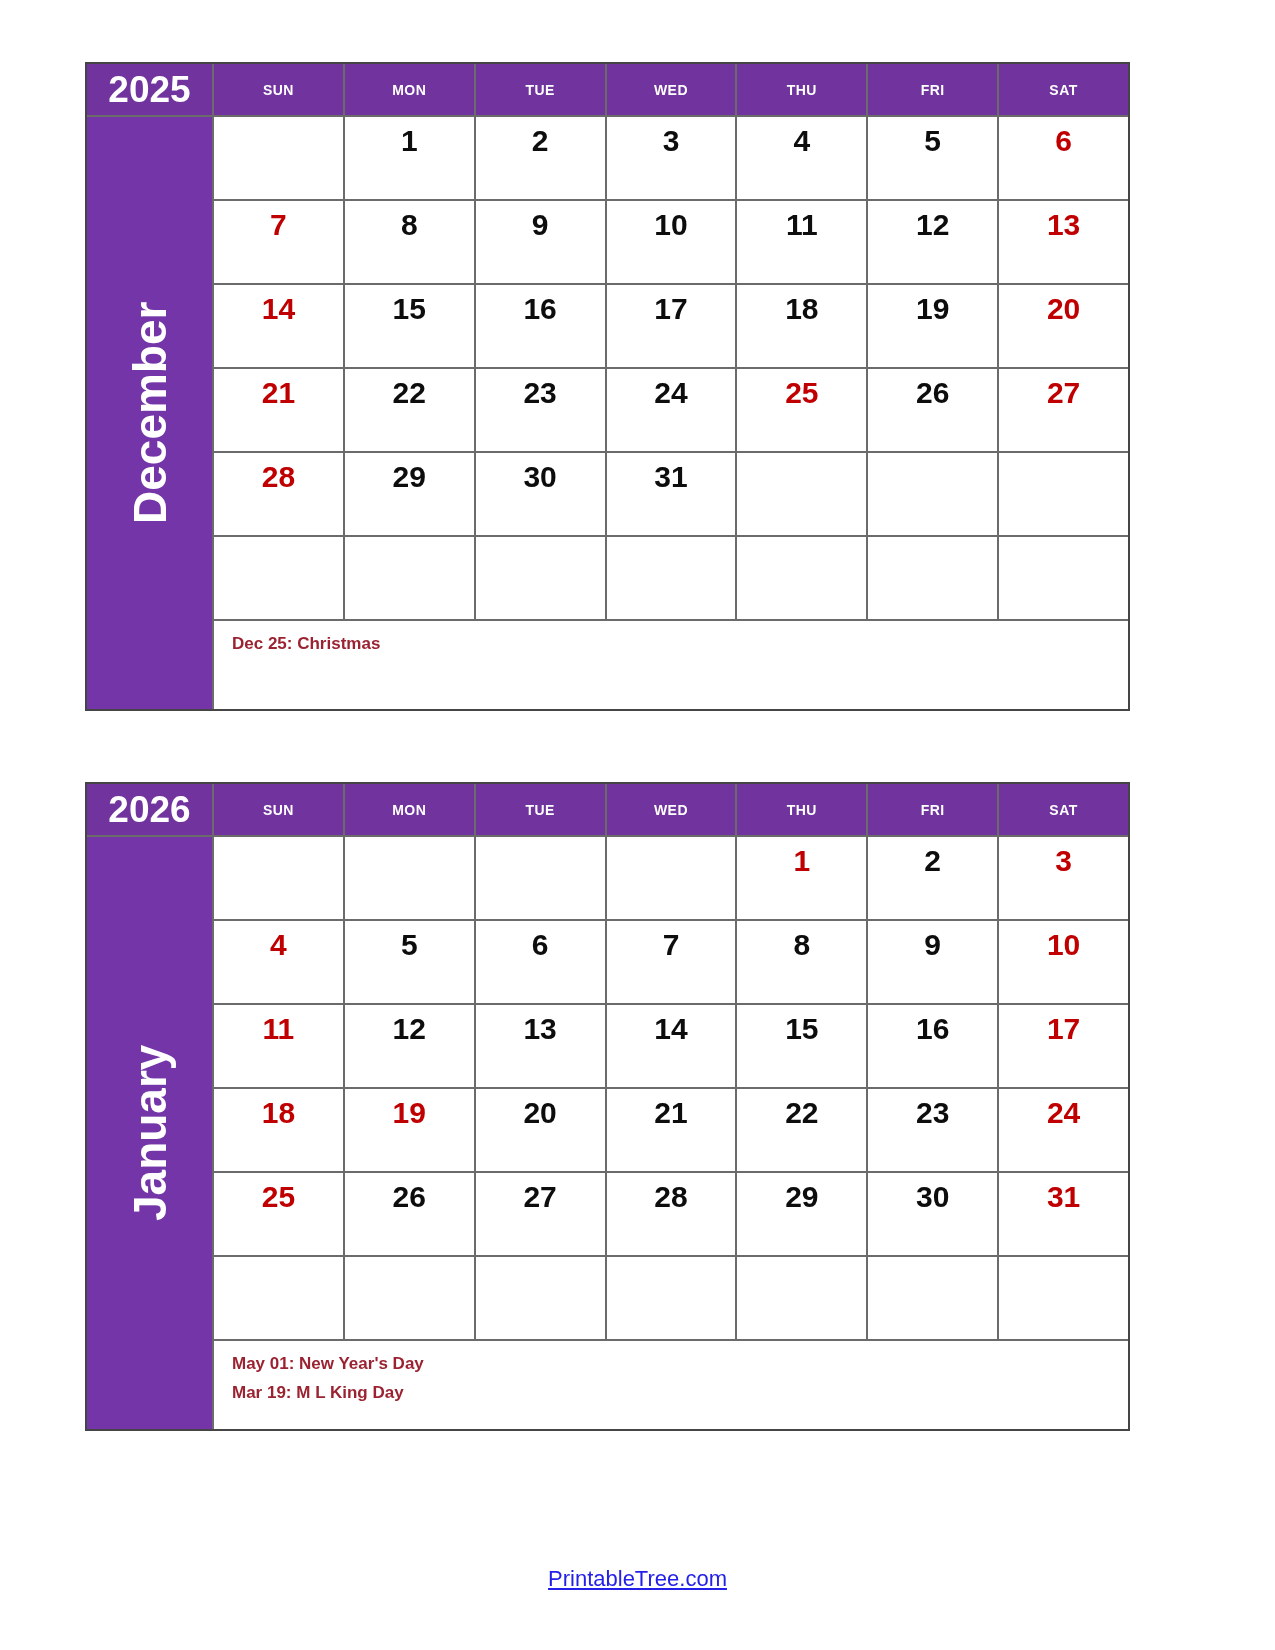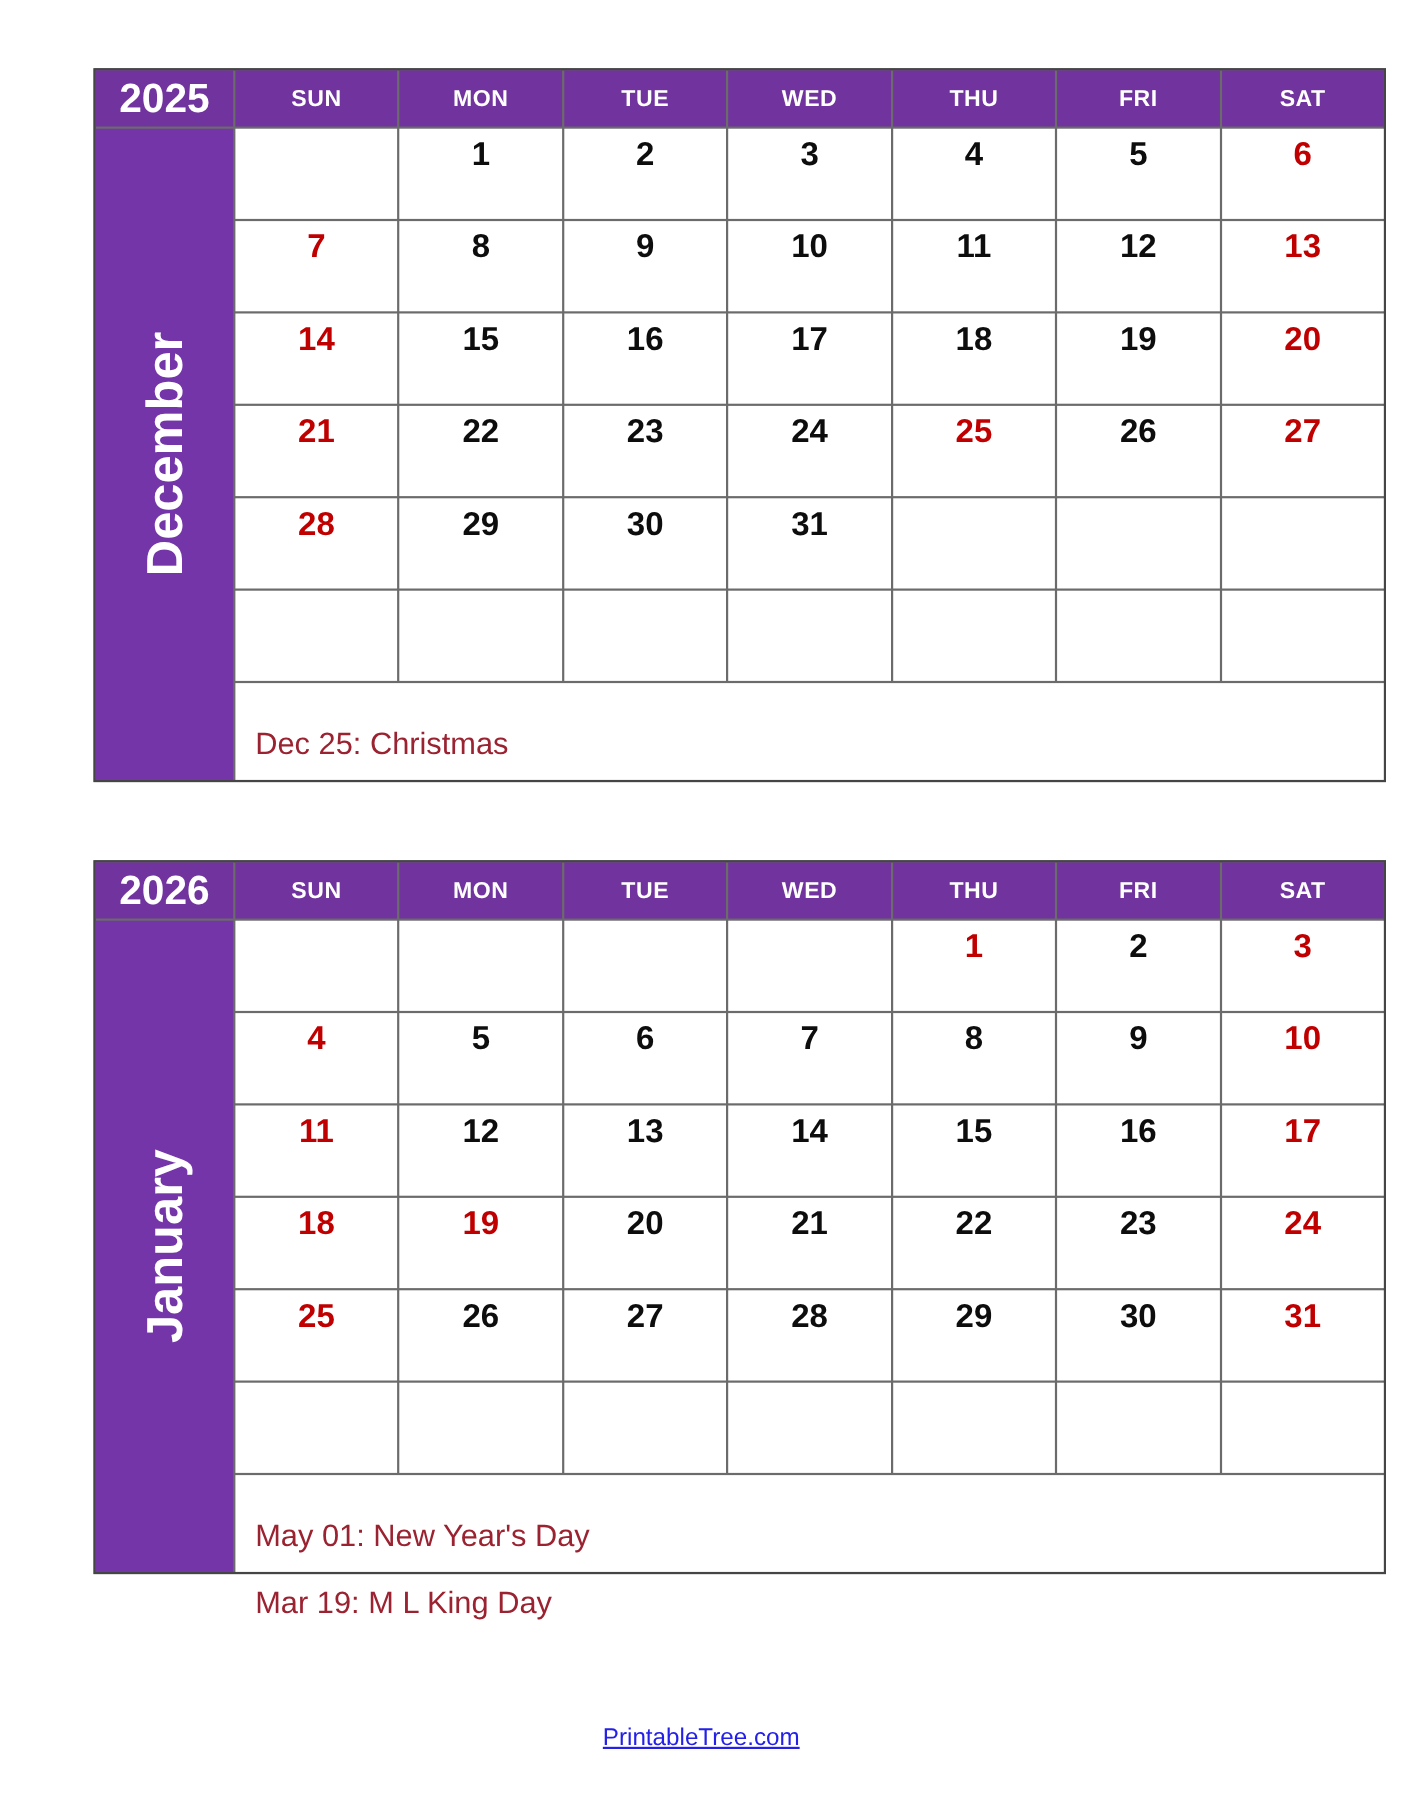--- a/index.html
+++ b/index.html
@@ -12,21 +12,21 @@
   .page {
     position: relative;
     width: 1275px;
     height: 1650px;
     background: #ffffff;
     overflow: hidden;
   }
   .calendar {
     position: absolute;
     left: 85px;
-    width: 1175px;
+    width: 1045px;
     display: grid;
     grid-template-columns: 125px repeat(7, 1fr);
     grid-template-rows: 51px repeat(6, 82px) 88px;
     gap: 2px;
     background: var(--grid-line, #6b6b6b);
     border: 2px solid var(--outer-border, #454545);
     box-sizing: border-box;
   }
   .calendar.cal-0 { top: 62px; }
   .calendar.cal-1 { top: 782px; }
@@ -38,21 +38,21 @@
     color: #ffffff;
     font-size: 37px;
     font-weight: 700;
     display: flex;
     align-items: center;
     justify-content: center;
   }
   .dayhead {
     background: var(--header-purple, #71339E);
     color: #ffffff;
-    font-size: 21px;
+    font-size: 14px;
     font-weight: 700;
     letter-spacing: 0.5px;
     display: flex;
     align-items: center;
     justify-content: center;
   }
   .month-side {
     grid-row: 2 / 9;
     grid-column: 1;
     background: var(--sidebar-purple, #7335A8);
@@ -81,24 +81,23 @@
   .day.red { color: var(--weekend-red, #C00000); }
 
   .notes {
     grid-column: 2 / -1;
     padding: 8px 18px 0 18px;
     box-sizing: border-box;
     text-align: left;
   }
   .note-line {
     color: var(--note-red, #9B2331);
-    font-size: 28px;
-    font-weight: 400;
+    font-size: 17px;
+    font-weight: 700;
     line-height: 29px;
-    margin-top: 32px;
   }
 
   .footer {
     position: absolute;
     left: 0;
     right: 0;
     top: 1566px;
     text-align: center;
   }
   .footer-link {

